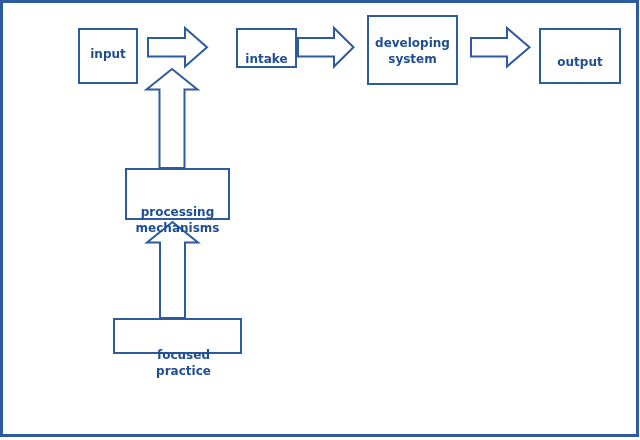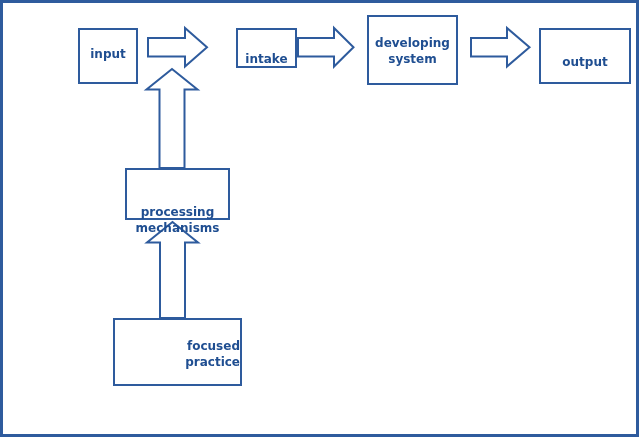--- a/index.html
+++ b/index.html
@@ -36,24 +36,24 @@
     color: #1f4e91;
     font-weight: bold;
     font-size: 12px;
     line-height: 16px;
     text-align: center;
     white-space: pre-line;
   }
   #box-input      { left: 78px;  top: 28px;  width: 60px;  height: 56px; padding-top: 0; }
   #box-intake     { left: 228px; top: 28px;  width: 61px;  height: 40px; padding-top: 5px; margin-left: 8px; }
   #box-developing { left: 367px; top: 15px;  width: 91px;  height: 70px; padding-top: 2px; }
-  #box-output     { left: 539px; top: 28px;  width: 92px;  height: 56px; padding-top: 8px; }
+  #box-output     { left: 539px; top: 28px;  width: 82px;  height: 56px; padding-top: 8px; }
   #box-processing { left: 125px; top: 168px; width: 105px; height: 52px; padding-top: 18px; }
-  #box-focused    { left: 113px; top: 318px; width: 129px; height: 68px; padding-top: 2px;
-                    padding-left: 12px; text-align: right; }
+  #box-focused    { left: 113px; top: 318px; width: 129px; height: 36px; padding-top: 11px;
+                    padding-left: 12px; text-align: center; }
 </style>
 </head>
 <body>
 
 <div class="frame"></div>
 
 <svg class="arrows-layer" width="640" height="440" viewBox="0 0 640 440">
   <polygon points="148,38 185,38 185,28 207,47.25 185,66.5 185,56.5 148,56.5"></polygon>
   <polygon points="298,38 334,38 334,28 353.5,47.25 334,66.5 334,56.5 298,56.5"></polygon>
   <polygon points="471,38 507,38 507,28 529.5,47.25 507,66.5 507,56.5 471,56.5"></polygon>

